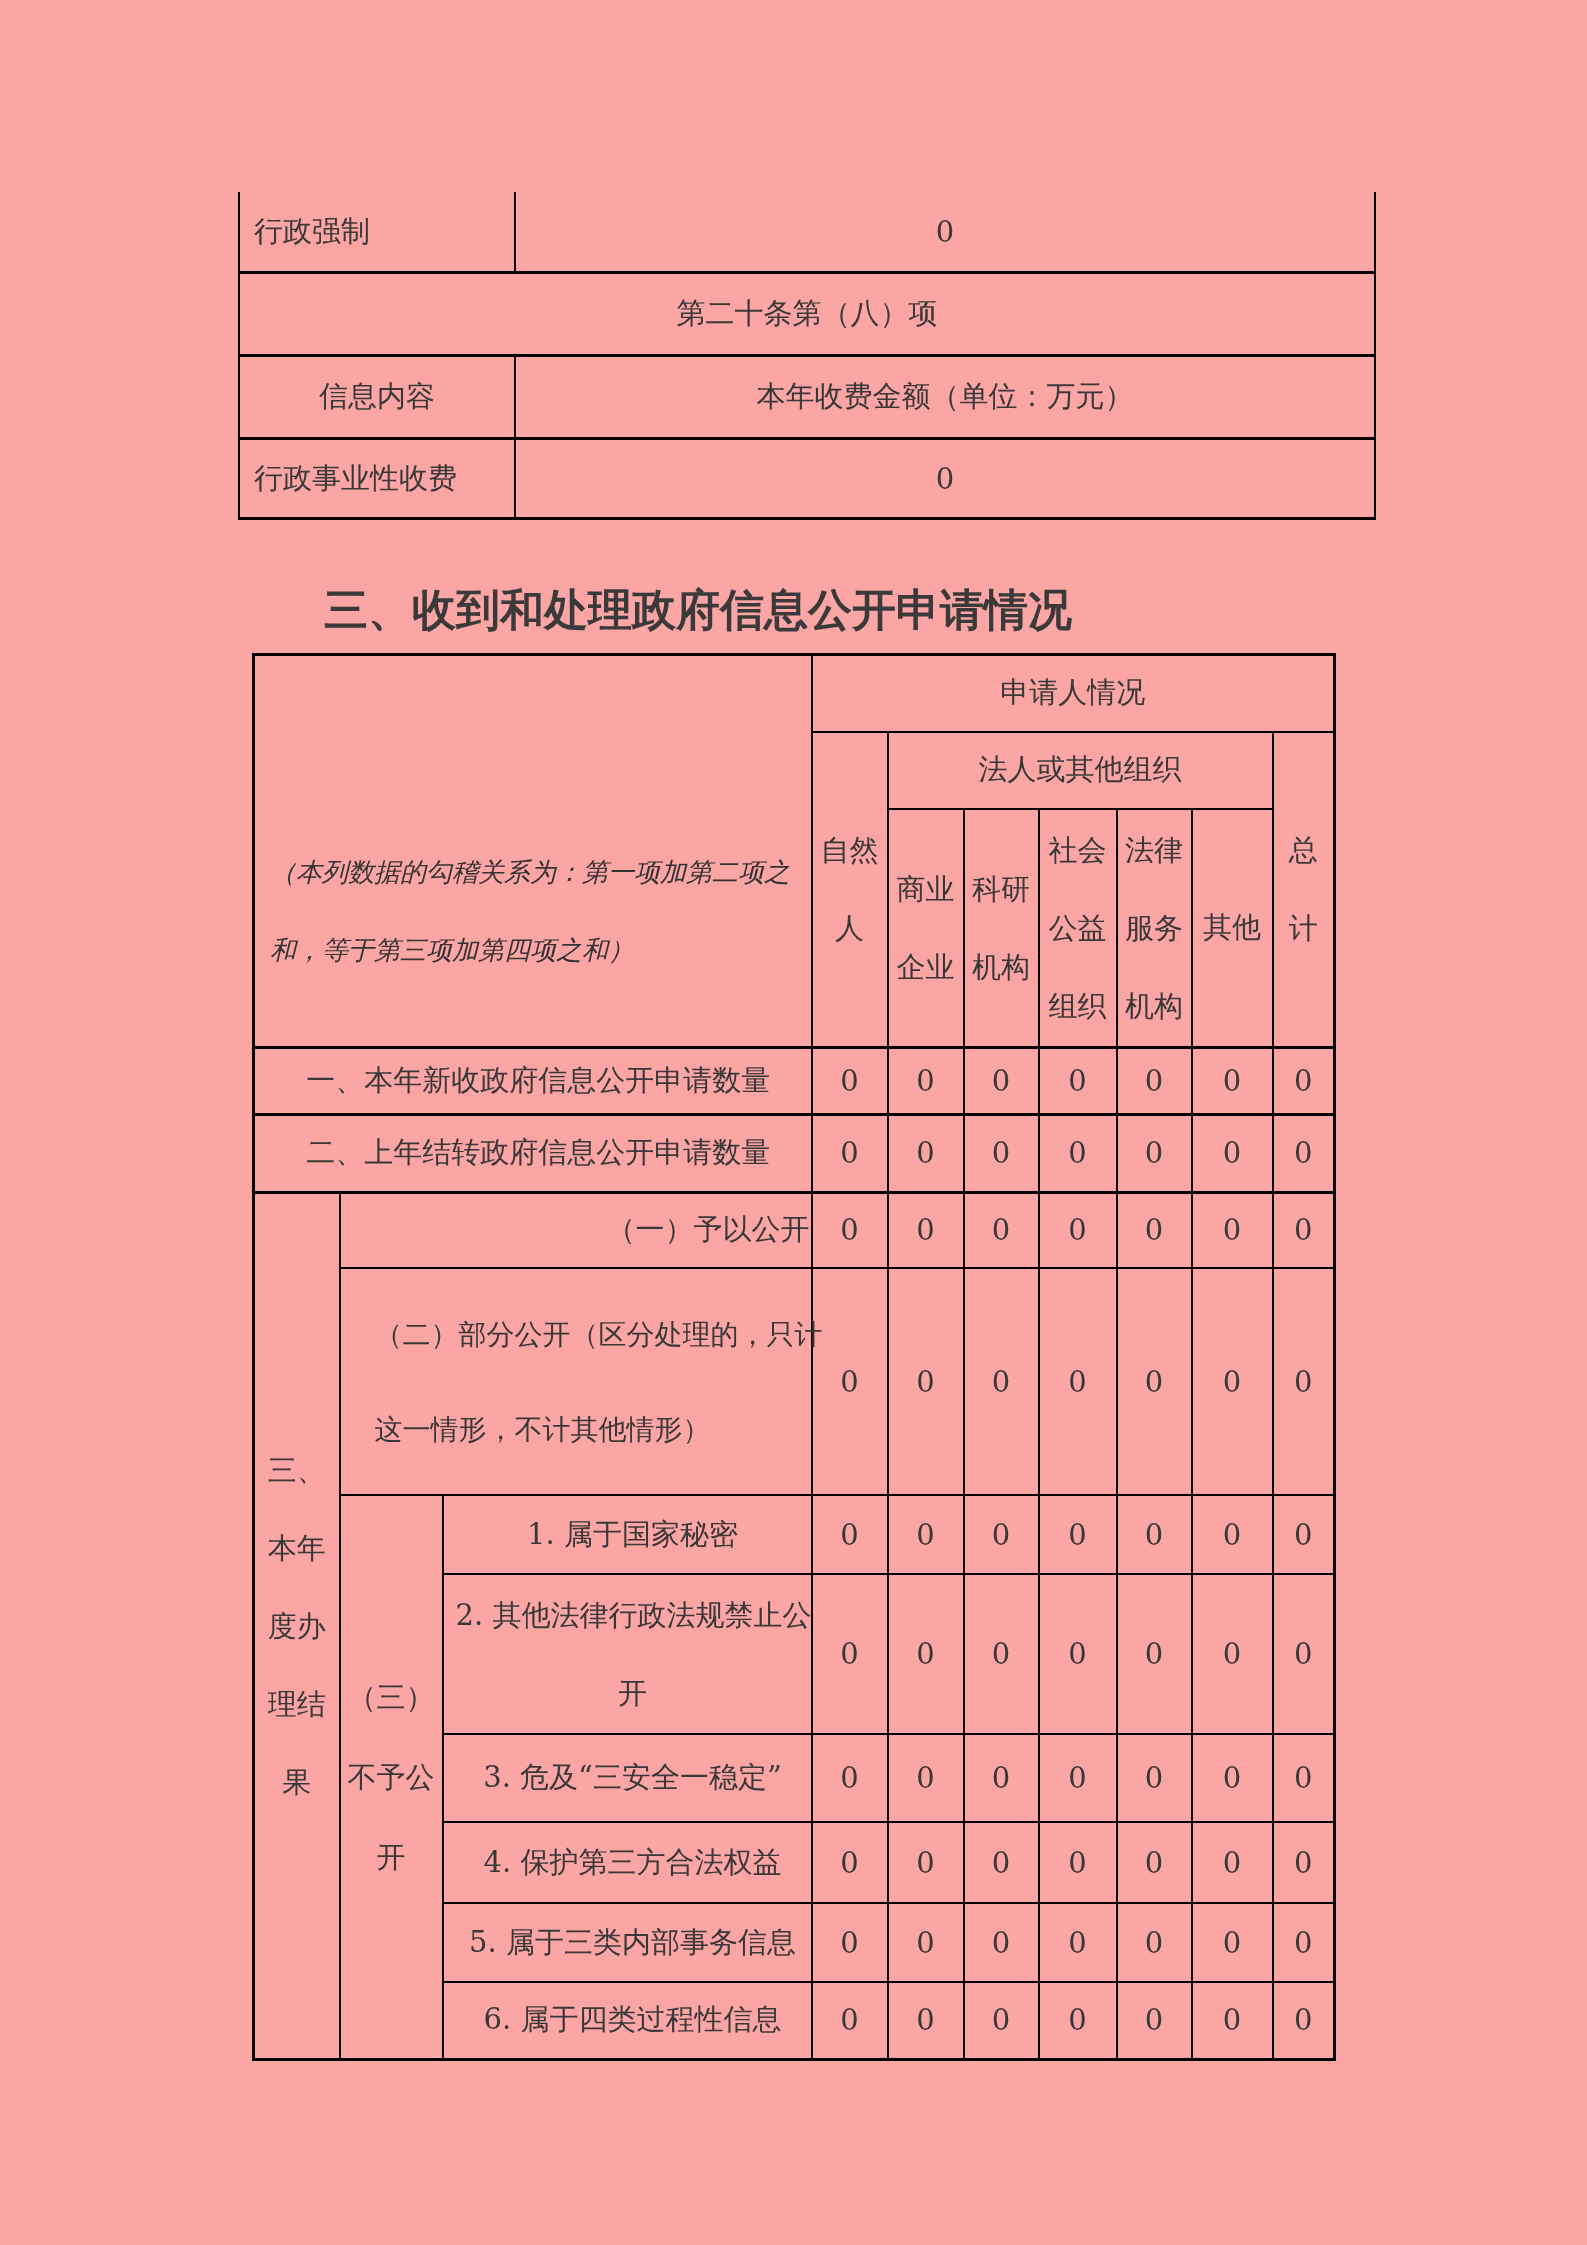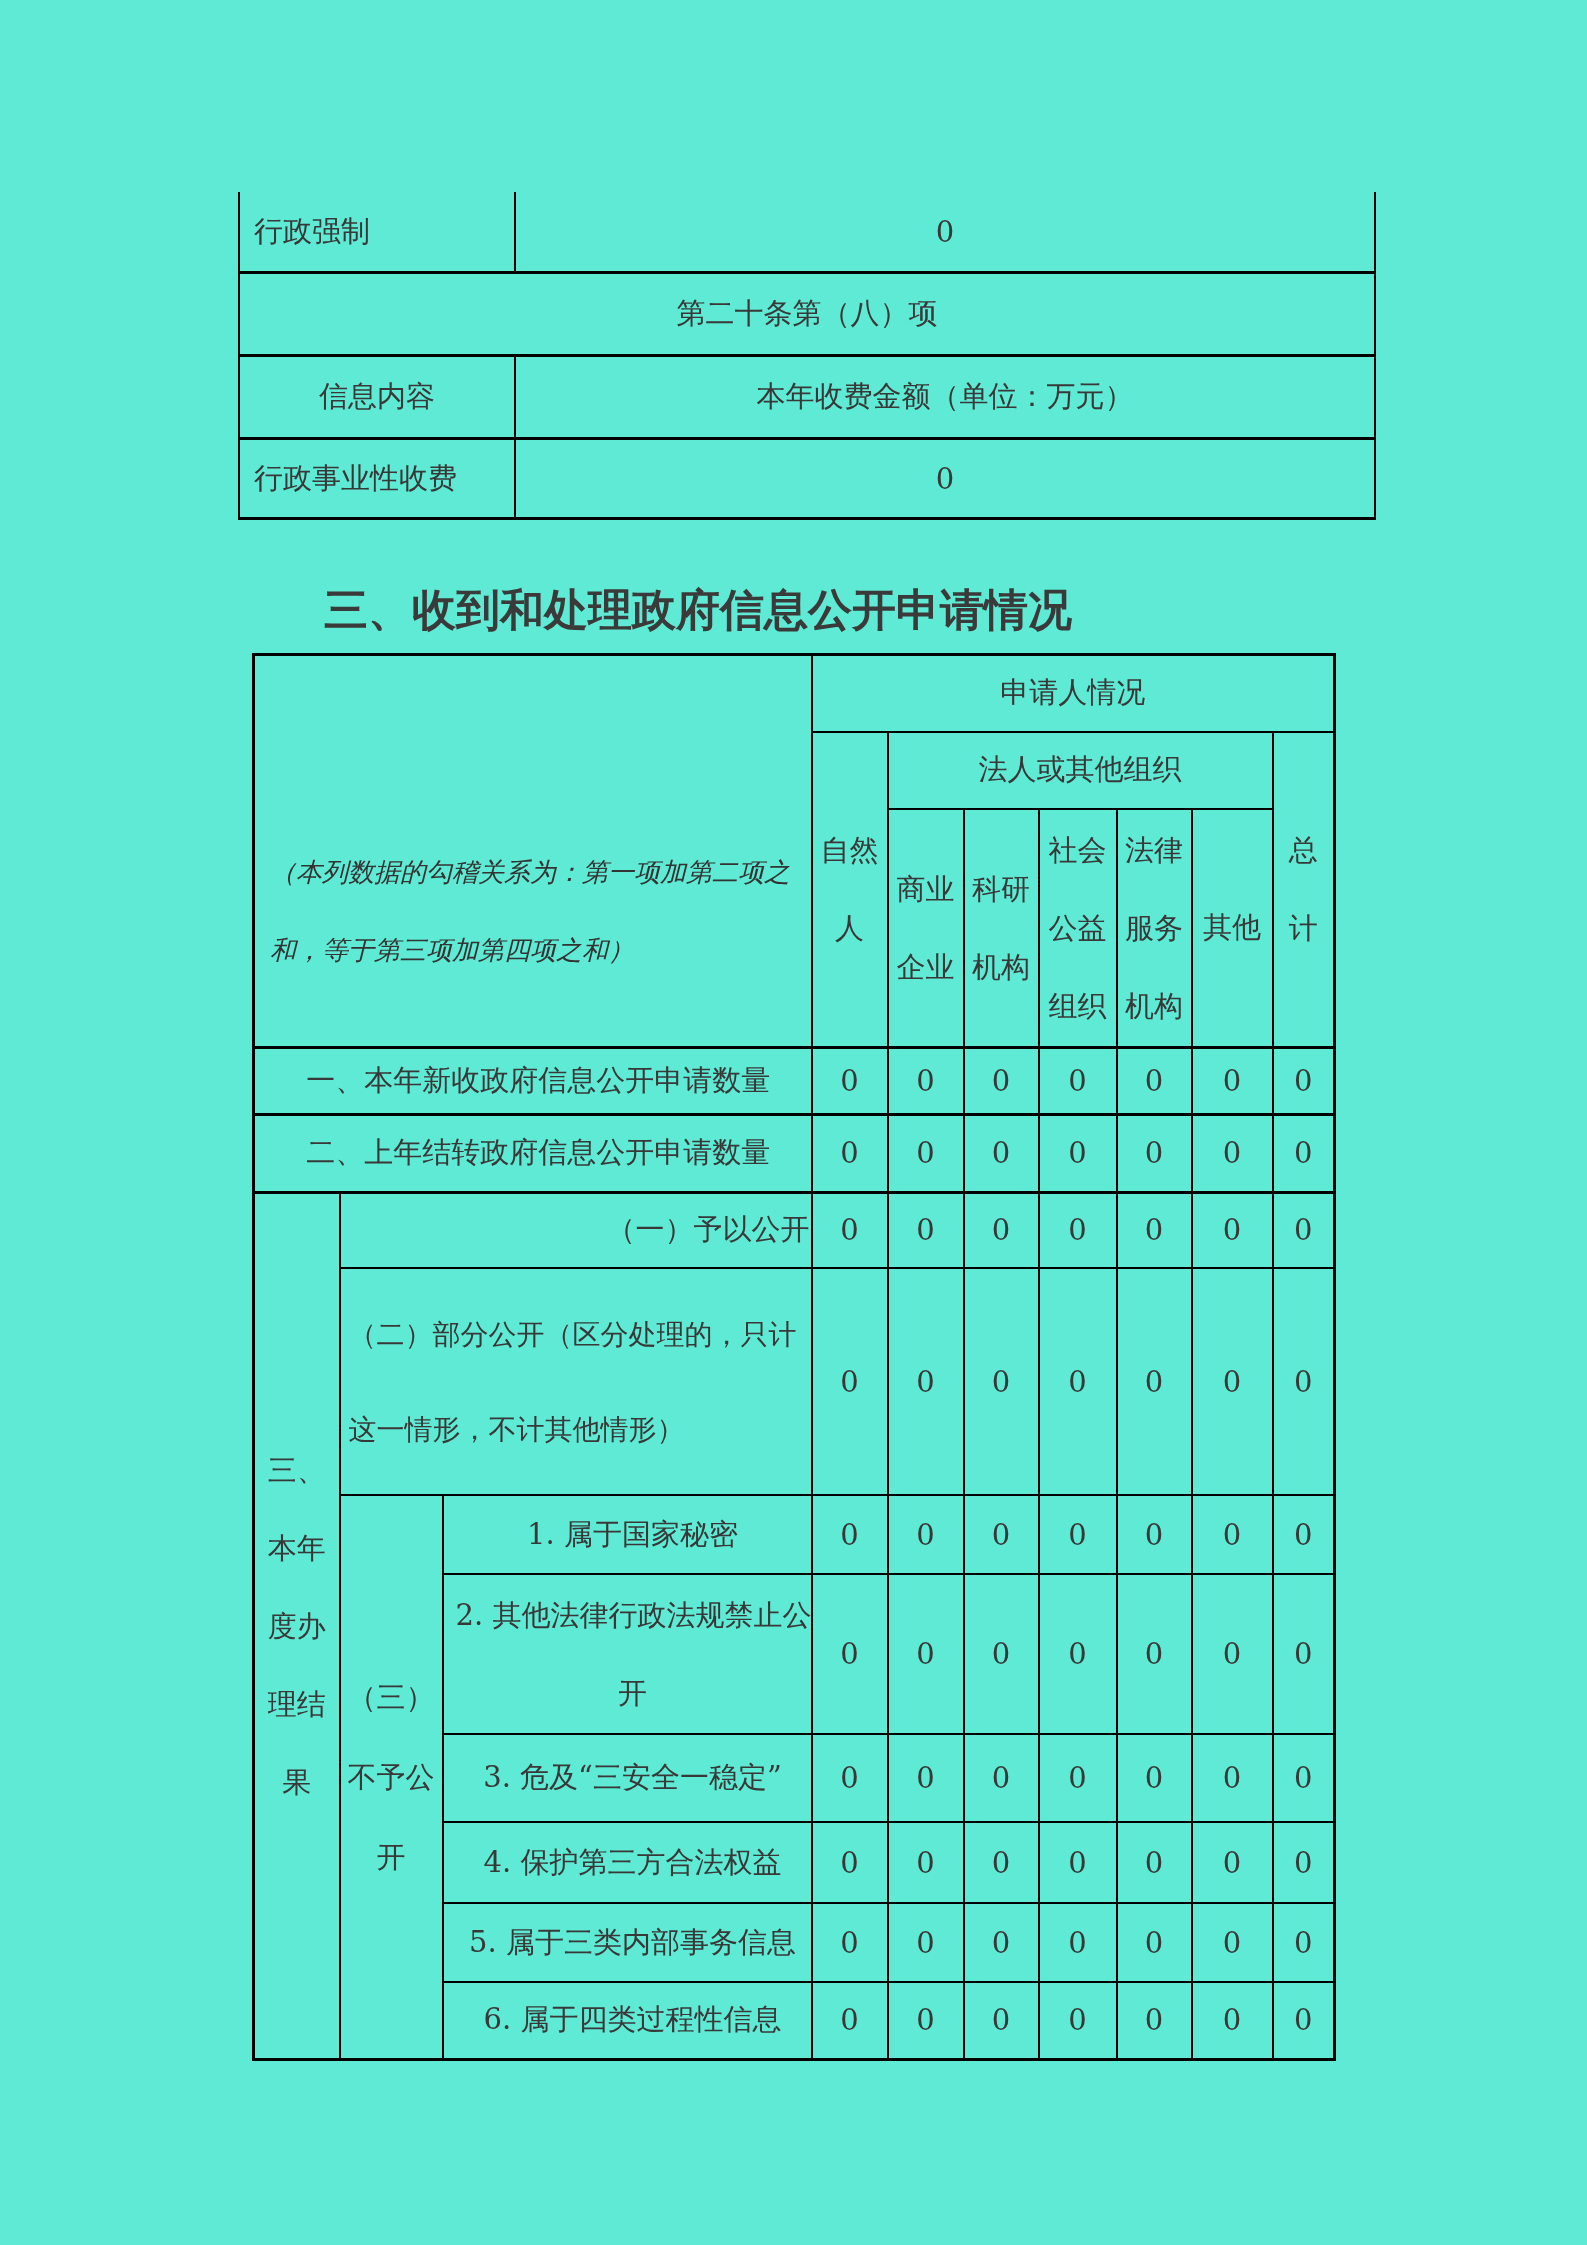--- a/index.html
+++ b/index.html
@@ -1,19 +1,19 @@
 <!DOCTYPE html>
 <html><head>
 <meta charset="utf-8">
 <style>
   html,body{margin:0;padding:0;background:#ffffff;}
   .page{
     position:relative;
     width:1587px;height:2245px;
-    background:#5eead4;
+    background:#fca5a5;
     font-family:"DejaVu Serif","Liberation Serif",serif;
     color:#383838;
     overflow:hidden;
   }
 
   
   table{border-collapse:collapse;table-layout:fixed;}
   .top-table{
     position:absolute;left:238px;top:192px;
     width:1136px;
@@ -67,21 +67,21 @@
     white-space:nowrap;color:#333333;
   }
 
   .stack div{line-height:78px;}
   .stack{text-align:center;}
   .stack-80 div{line-height:80px;}
 
   .row-label{text-align:center;padding-left:12px;white-space:nowrap;}
   .sub-label{text-align:right;padding-left:22px;white-space:nowrap;}
   .two-line div{line-height:95px;white-space:nowrap;font-size:28px;}
-  .two-line{padding-left:8px;}
+  .two-line{padding-left:34px;}
   .item-two-line div{line-height:78px;white-space:nowrap;}
 
   .zero{
     text-align:center;
     font-size:29px;
     color:#3d4654;
   }
 </style>
 </head>
 <body>

